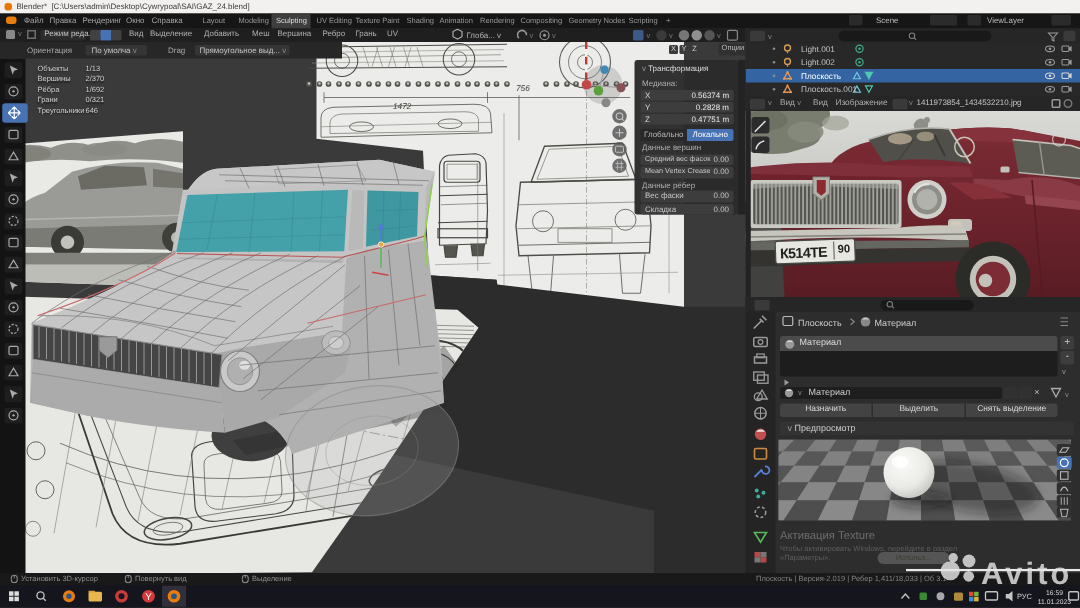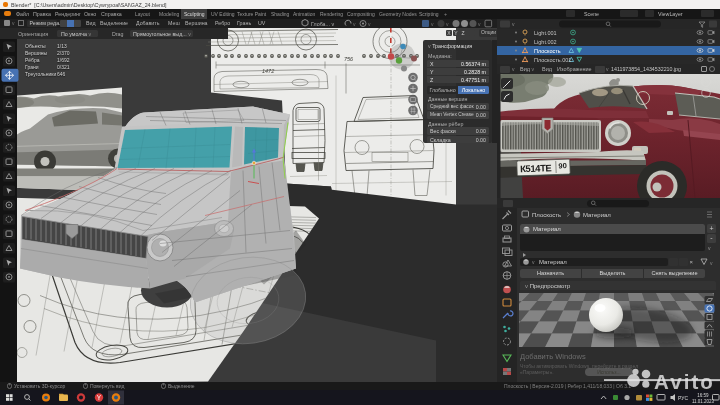--- a/index.html
+++ b/index.html
@@ -833,21 +833,21 @@
 <rect x="0.5" y="18" width="10" height="8" rx="1.5" fill="#303030"></rect>
 <rect x="3" y="19.5" width="5" height="5" fill="none" stroke="#bbb" stroke-width="0.7"></rect>
 <rect x="0.5" y="26.5" width="10" height="8" rx="1.5" fill="#303030"></rect>
 <path d="M3,32.5 q2.5,-5.5 5,0" fill="none" stroke="#bbb" stroke-width="0.7"></path>
 <rect x="0.5" y="35" width="10" height="8" rx="1.5" fill="#303030"></rect>
 <path d="M3.5,36.5 v5 m2,-5 v5 m2,-5 v5" stroke="#bbb" stroke-width="0.6"></path>
 <rect x="0.5" y="43" width="10" height="8" rx="1.5" fill="#303030"></rect>
 <path d="M3,44.5 h5 l-1,5 h-3 z" fill="none" stroke="#bbb" stroke-width="0.7"></path>
 </svg>
       </div>
-  <div class="abs" style="left:23px;top:154px;font-size:7.5px;color:rgba(152,152,152,.6);">Добавить Windows</div>
+  <div class="abs" style="left:23px;top:154px;font-size:7.5px;color:rgba(152,152,152,.6);">Активация Texture</div>
   <div class="abs" style="left:23px;top:165px;font-size:5px;color:rgba(140,140,140,.5);width:196px;line-height:6px;">Чтобы активировать Windows, перейдите в раздел<br>«Параметры».</div>
   <div class="abs" style="left:88px;top:170px;width:48px;height:8px;background:rgba(135,135,135,.45);border-radius:4px;text-align:center;line-height:8px;font-size:5px;color:#3a3a32;">Использ...</div>
 </div>
 <div class="abs" style="left:0;top:382px;width:720px;height:8px;background:#191919;font-size:5px;color:#8e8e8e;">
   <svg class="abs" style="left:7px;top:1.2px;" width="5" height="6" viewBox="0 0 5 6">
         <rect x="0.5" y="0.5" width="4" height="5" rx="2" fill="none" stroke="#8a8a8a" stroke-width="0.7"></rect>
         <line x1="2.5" y1="0.5" x2="2.5" y2="2.5" stroke="#8a8a8a" stroke-width="0.6"></line>
       </svg>
       <span class="abs" style="left:14px;top:1px;">Установить 3D-курсор</span>
   <svg class="abs" style="left:83px;top:1.2px;" width="5" height="6" viewBox="0 0 5 6">

